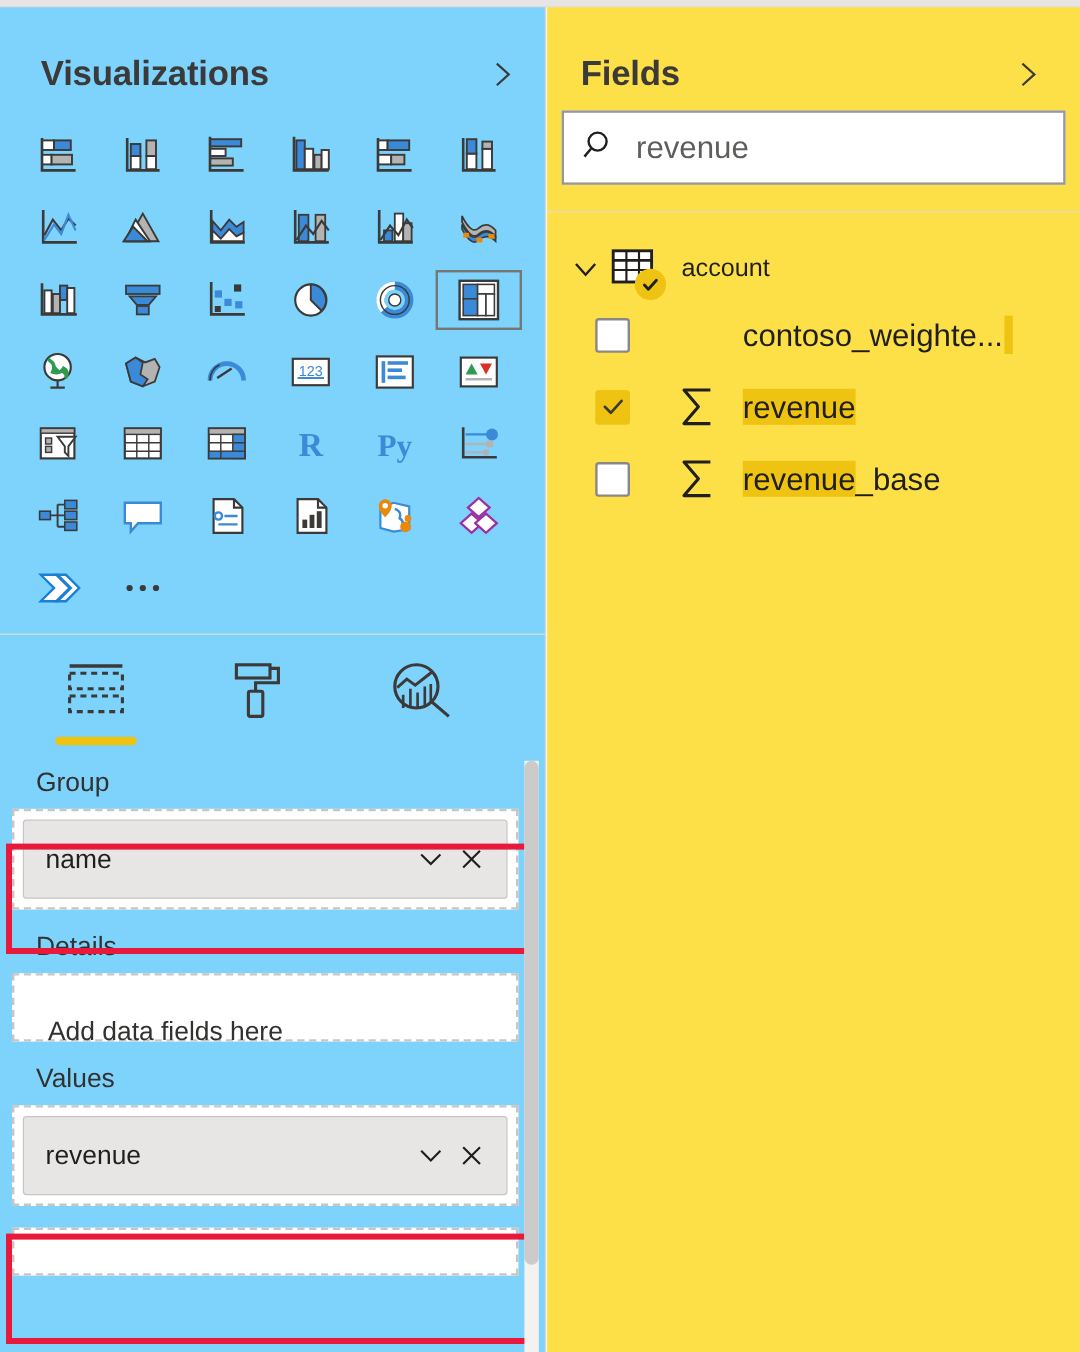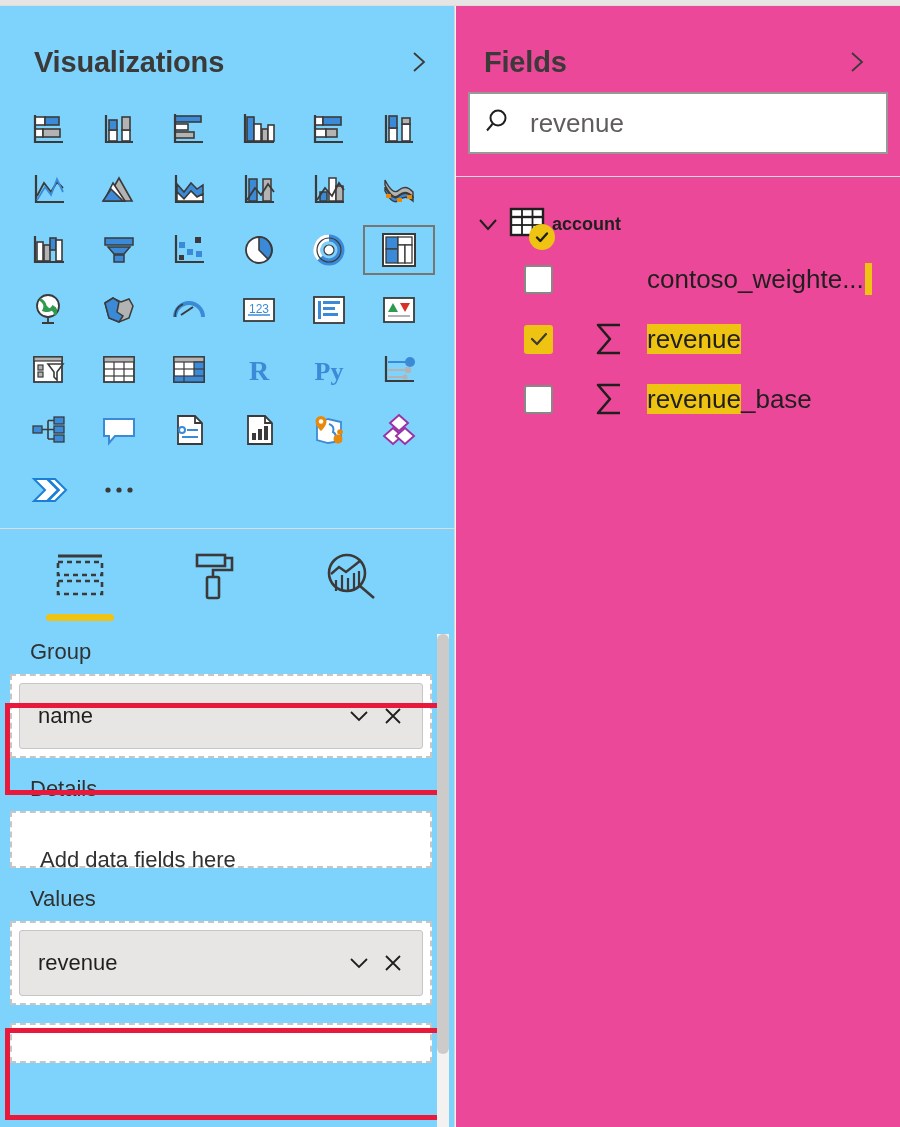--- a/index.html
+++ b/index.html
@@ -132,21 +132,21 @@
   }
   .viz-scrollbar .thumb {
     position: absolute; left: 0; top: 0; width: 12px; height: 420px;
     background: #cdcbc9; border-radius: 6px;
   }
 
   
   .fields-pane {
     position: absolute; left: 456px; top: 6px;
     width: 444px; height: 1121px;
-    background: #ec4899;
+    background: #fde047;
   }
   .search-wrap { padding: 0 12px 0 12px; }
   .search-box {
     height: 62px; background: #ffffff;
     border: 2px solid #9a9896;
     display: flex; align-items: center;
     padding-left: 14px;
   }
   .search-box .search-text {
     font-size: 26px; color: #605e5c; padding-left: 16px;
@@ -162,26 +162,26 @@
   }
   .tree-table-row .chev { width: 28px; height: 28px; margin-right: 6px; flex:none;}
   .table-icon-wrap { position: relative; width: 40px; height: 38px; flex: none; }
   .table-icon-wrap .badge {
     position: absolute; right: -7px; bottom: -7px;
     width: 26px; height: 26px; border-radius: 50%;
     background: #eec311;
     display: flex; align-items: center; justify-content: center;
   }
   .tree-table-row .tname {
-    font-size: 18px; color: #201f1e; margin-left: 4px; font-weight: bold;
+    font-size: 21px; color: #201f1e; margin-left: 20px;
   }
 
   .tree-field-row {
     display: flex; align-items: center;
-    height: 60px; padding-left: 68px; cursor: pointer;
+    height: 60px; padding-left: 40px; cursor: pointer;
   }
   .cb {
     width: 29px; height: 29px; border: 2px solid #8a8886; border-radius: 3px;
     background: #ffffff; flex: none;
     display: flex; align-items: center; justify-content: center;
   }
   .cb.checked { background: #eec311; border-color: #eec311; }
   .sigma {
     width: 44px; margin-left: 34px; flex: none;
     display: flex; align-items: center; justify-content: center;

